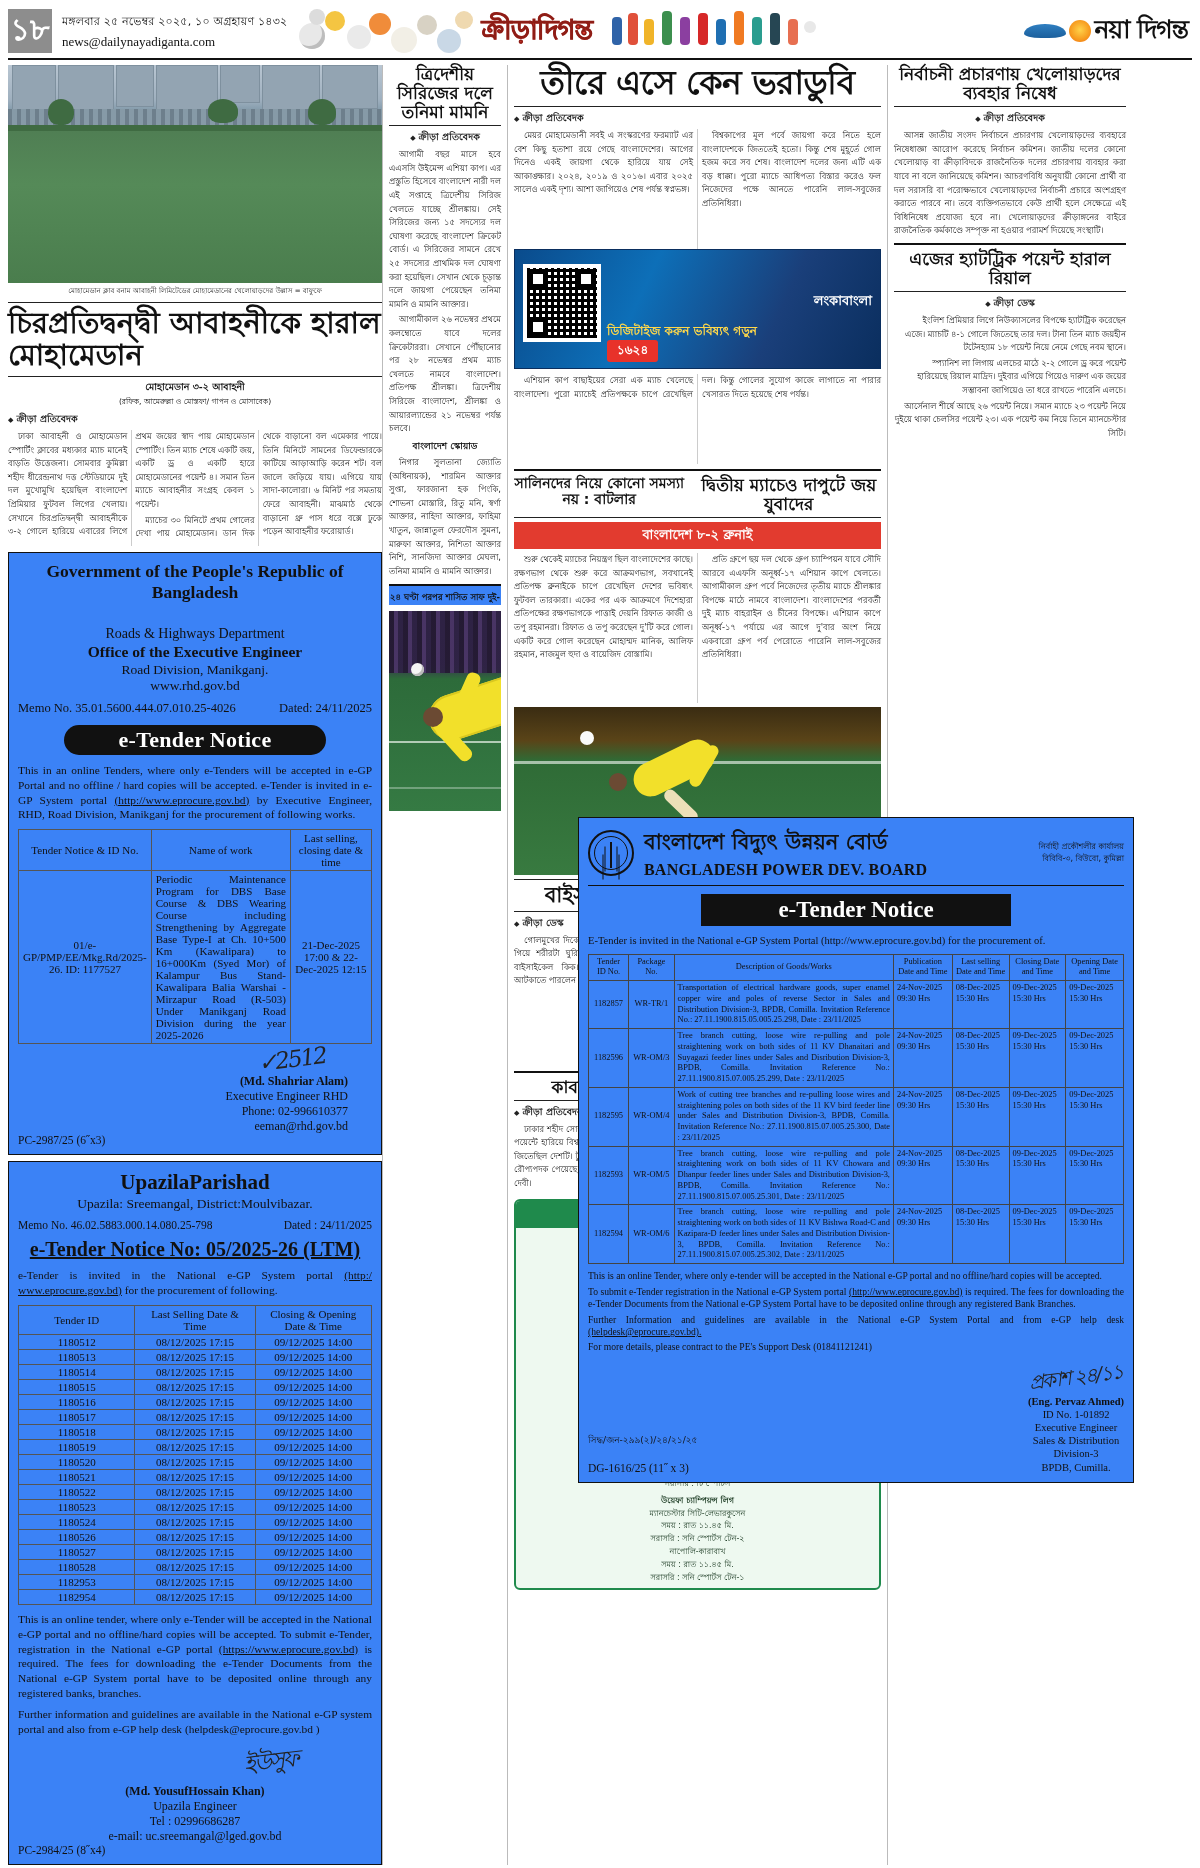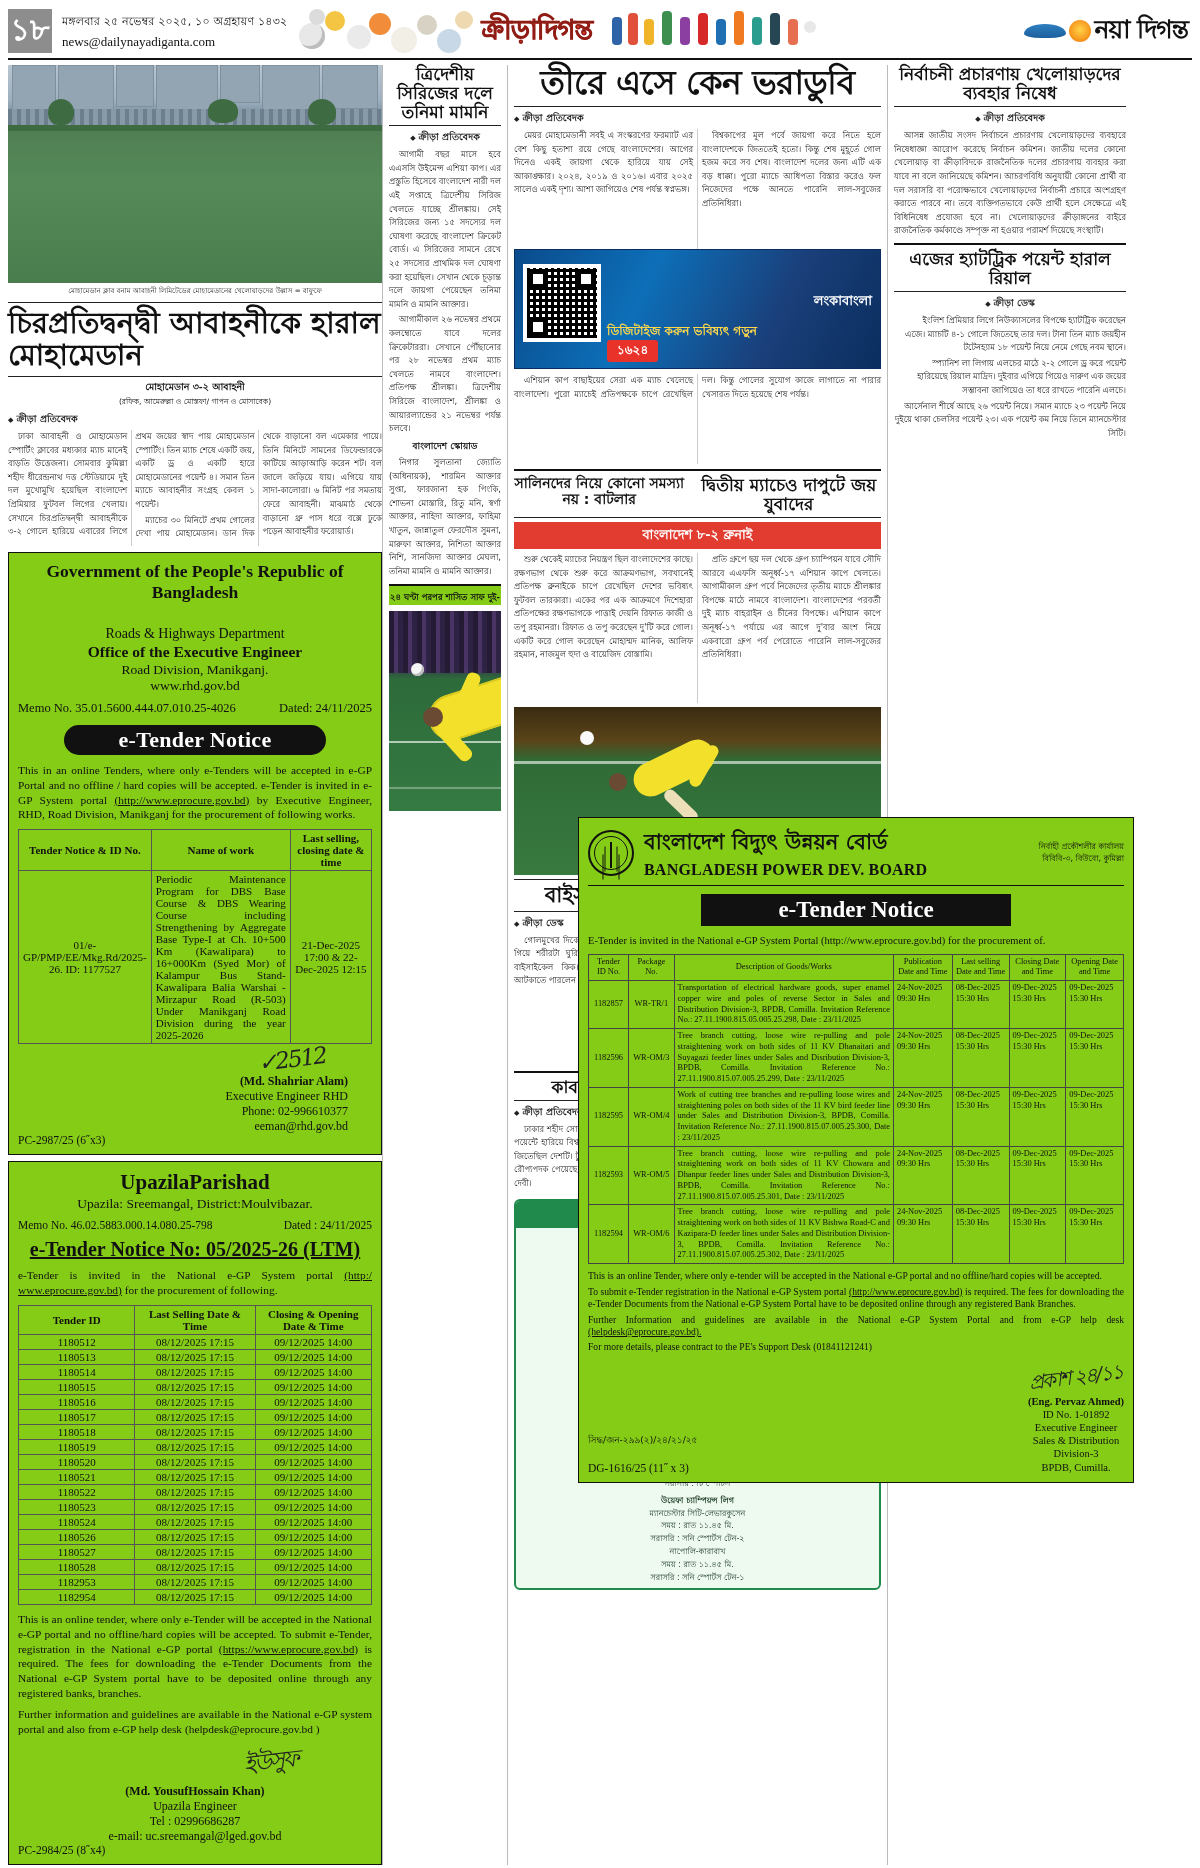--- a/index.html
+++ b/index.html
@@ -100,40 +100,40 @@
 
   .ph-cr7 { height: 168px; background: linear-gradient(180deg,#3a2c12 0%,#5a4418 20%,#2f6b36 32%,#387a40 100%); position: relative; overflow: hidden; }
 
   
   .score-banner {
     background: #e23b2f; color: #fff; font-family: "DejaVu Sans", sans-serif; font-weight: bold;
     font-size: 13px; text-align: center; padding: 3px 4px; margin: 4px 0;
   }
 
   
-  .notice { border: 1px solid #111; padding: 8px 9px; margin-top: 6px; background: #84cc16; }
+  .notice { border: 1px solid #111; padding: 8px 9px; margin-top: 6px; background: #3b82f6; }
   .notice-title-1 { text-align: center; font-size: 17.5px; font-weight: bold; line-height: 1.18; }
   .notice-title-2 { text-align: center; font-size: 14px; line-height: 1.2; margin-top: 24px; }
   .notice-title-3 { text-align: center; font-size: 15.5px; font-weight: bold; line-height: 1.2; }
   .notice-title-4 { text-align: center; font-size: 13.5px; line-height: 1.2; }
   .memo-row { display: flex; justify-content: space-between; font-size: 12.5px; margin-top: 7px; }
   .etender-pill {
     display: block; margin: 9px auto 8px; background: #111; color: #fff; text-align: center;
     font-size: 22px; font-weight: bold; border-radius: 16px; padding: 2px 0; width: 74%;
     letter-spacing: .3px;
   }
   .etender-rect {
     display: block; margin: 8px auto; background: #111; color: #fff; text-align: center;
     font-size: 23px; font-weight: bold; padding: 3px 0; width: 58%;
   }
   .notice-para { font-size: 11.4px; line-height: 1.3; text-align: justify; }
   .notice-para u { text-decoration: underline; }
   table.tb { width: 100%; border-collapse: collapse; margin-top: 7px; }
   table.tb th, table.tb td { border: 1px solid #555; padding: 2px 4px; font-size: 11px; vertical-align: middle; }
-  table.tb th { font-weight: bold; text-align: center; }
+  table.tb th { font-weight: normal; text-align: center; }
   .sig-block { text-align: center; font-size: 12px; line-height: 1.25; margin-top: 2px; }
   .sig-name { font-weight: bold; }
   .sig-scrawl { font-family: "DejaVu Serif", serif; font-style: italic; font-size: 23px; color: #222; transform: rotate(-7deg); display: inline-block; letter-spacing: -2px; }
   .pc-code { font-size: 11.5px; }
 
   
   .bpdb-head { display: flex; align-items: center; gap: 10px; padding-bottom: 6px; }
   .bpdb-seal { width: 46px; height: 46px; border-radius: 50%; border: 2px solid #111; position: relative; flex: none; }
   .bpdb-seal:before { content: ""; position: absolute; inset: 4px; border-radius: 50%; border: 1px solid #111; }
   .bpdb-seal:after { content: ""; position: absolute; left: 50%; top: 10px; width: 2px; height: 26px; background: #111; transform: translateX(-50%); box-shadow: -6px 4px 0 -0.5px #111, 6px 4px 0 -0.5px #111, -8px 12px 0 -0.5px #111, 8px 12px 0 -0.5px #111; }

